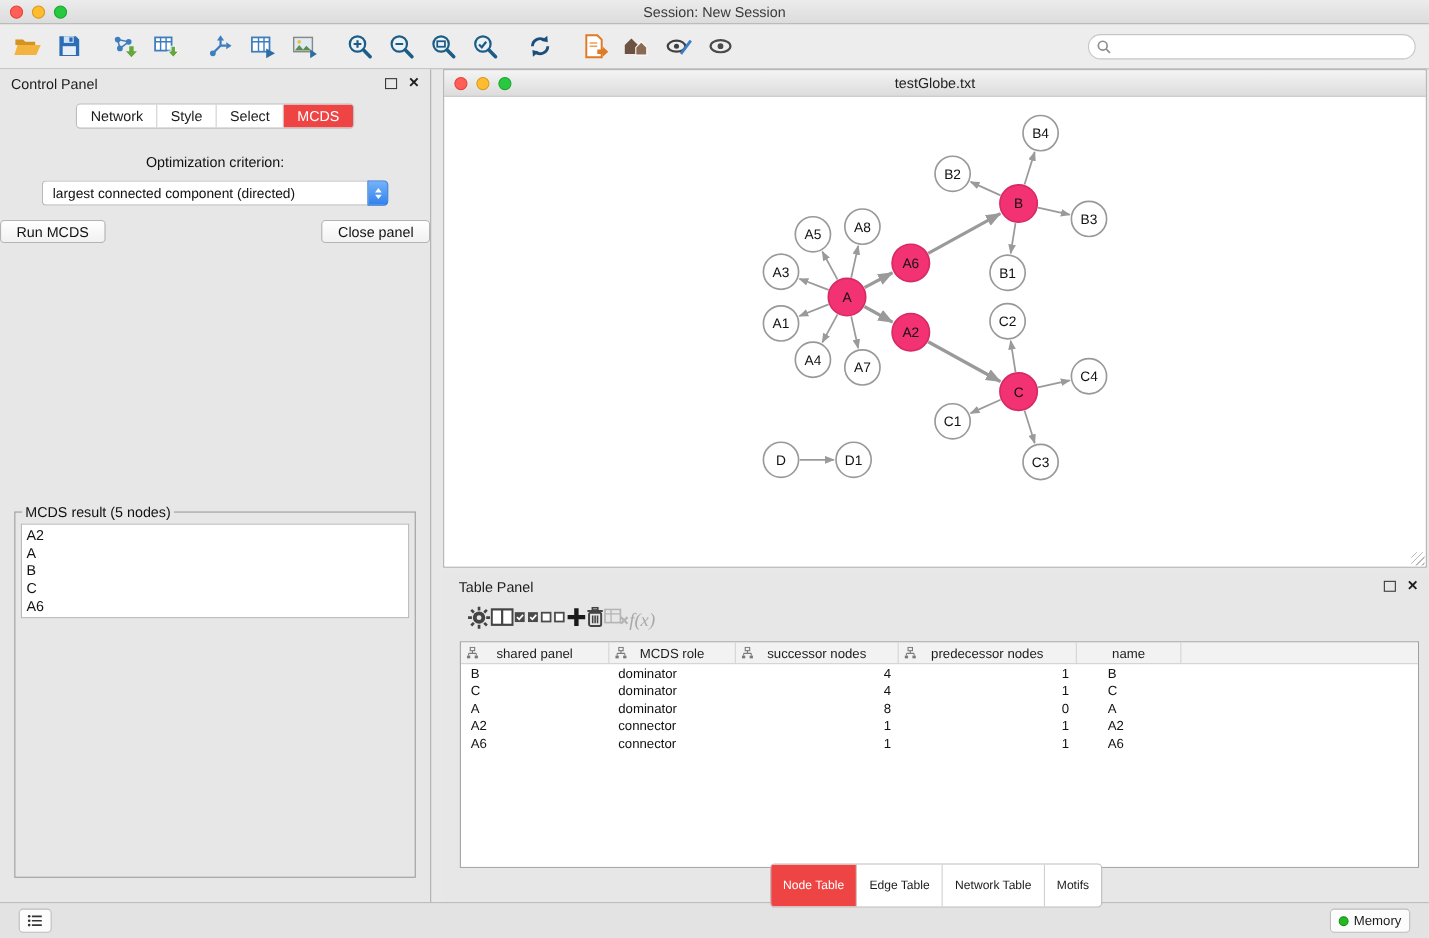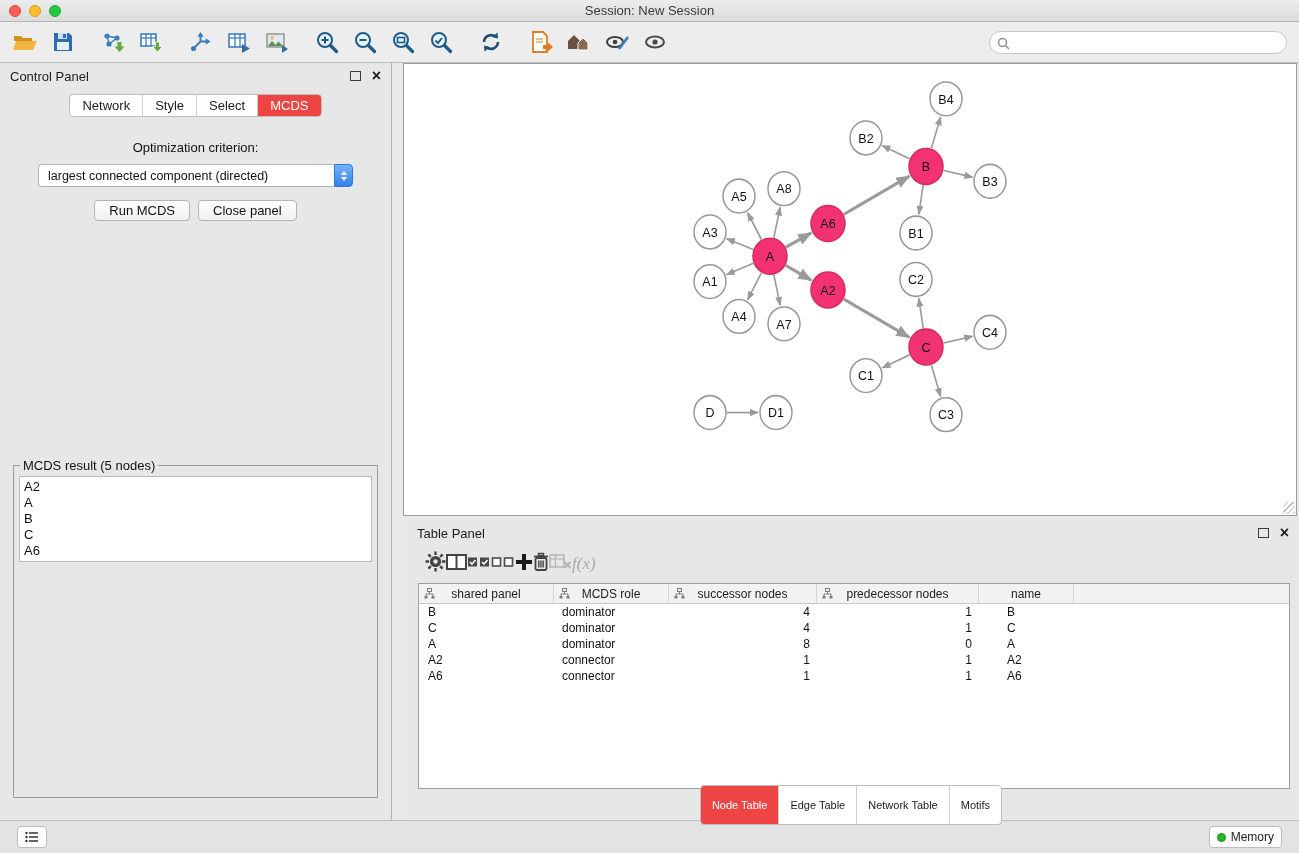--- a/index.html
+++ b/index.html
@@ -40,21 +40,21 @@
   .seg-tab.active { background:#ef4444; color:#fff; }
 
   .opt-label { text-align:center; font-size:13px; margin-top:23px; color:#111; flex:none; }
   .dropdown { display:flex; width:315px; margin:9px auto 0; height:23px; flex:none; }
   .dd-text { flex:1; background:#fff; border:1px solid #b3b3b3; border-right:none; border-radius:4px 0 0 4px; font-size:12.5px; display:flex; align-items:center; padding:0 9px; color:#111; white-space:nowrap; overflow:hidden; }
   .dd-stepper { width:19px; background:linear-gradient(#74b3f9,#3181ee); border:1px solid #2f79d8; border-radius:0 4px 4px 0; display:flex; flex-direction:column; align-items:center; justify-content:center; gap:2px; }
   .dd-arrow { width:0; height:0; border-left:3.5px solid transparent; border-right:3.5px solid transparent; }
   .dd-up { border-bottom:4px solid #fff; }
   .dd-down { border-top:4px solid #fff; }
 
-  .btn-row { display:flex; justify-content:center; gap:8px; margin-top:13px; flex:none; }
+  .btn-row { display:flex; justify-content:space-between; gap:8px; margin-top:13px; flex:none; }
   .mac-btn { background:linear-gradient(#ffffff,#f1f1f1); border:1px solid #b4b4b4; border-radius:4px; font-size:13px; padding:2px 14px; color:#111; font-family:"Liberation Sans",sans-serif; }
 
   .result-fieldset { margin:auto 13px 22px 13px; height:340px; border:1px solid #9d9d9d; padding:3px 5px 6px 5px; display:flex; flex-direction:column; }
   .result-fieldset legend { font-size:13px; padding:0 3px; margin-left:1px; color:#111; }
   .result-list { background:#fff; border:1px solid #b9b9b9; flex:1; font-size:13px; padding:2px 4px; color:#111; overflow:hidden; }
   .result-item { line-height:16px; }
 
   
   .right { flex:1; display:flex; flex-direction:column; padding-left:11px; min-width:0; }
 
@@ -294,20 +294,28 @@
         <div class="result-item">B</div>
         <div class="result-item">C</div>
         <div class="result-item">A6</div>
       </div>
     </fieldset>
   </div>
 
   <div class="right">
 
     <div class="network-window">
+      <div class="nw-titlebar">
+        <div class="lights">
+          <span class="light red"></span>
+          <span class="light yellow"></span>
+          <span class="light green"></span>
+        </div>
+        <div class="nw-title">testGlobe.txt</div>
+      </div>
       <div class="nw-canvas">
         <svg id="graph-svg" viewBox="0 0 892 427" preserveAspectRatio="none">
             <defs>
               <marker id="arr-s" markerUnits="userSpaceOnUse" markerWidth="9" markerHeight="7" refX="8" refY="3.5" orient="auto">
                 <path d="M0 0 L9 3.5 L0 7 Z" fill="#9a9a9a"></path>
               </marker>
               <marker id="arr-l" markerUnits="userSpaceOnUse" markerWidth="14" markerHeight="11" refX="13" refY="5.5" orient="auto">
                 <path d="M0 0 L14 5.5 L0 11 Z" fill="#9a9a9a"></path>
               </marker>
             </defs>

